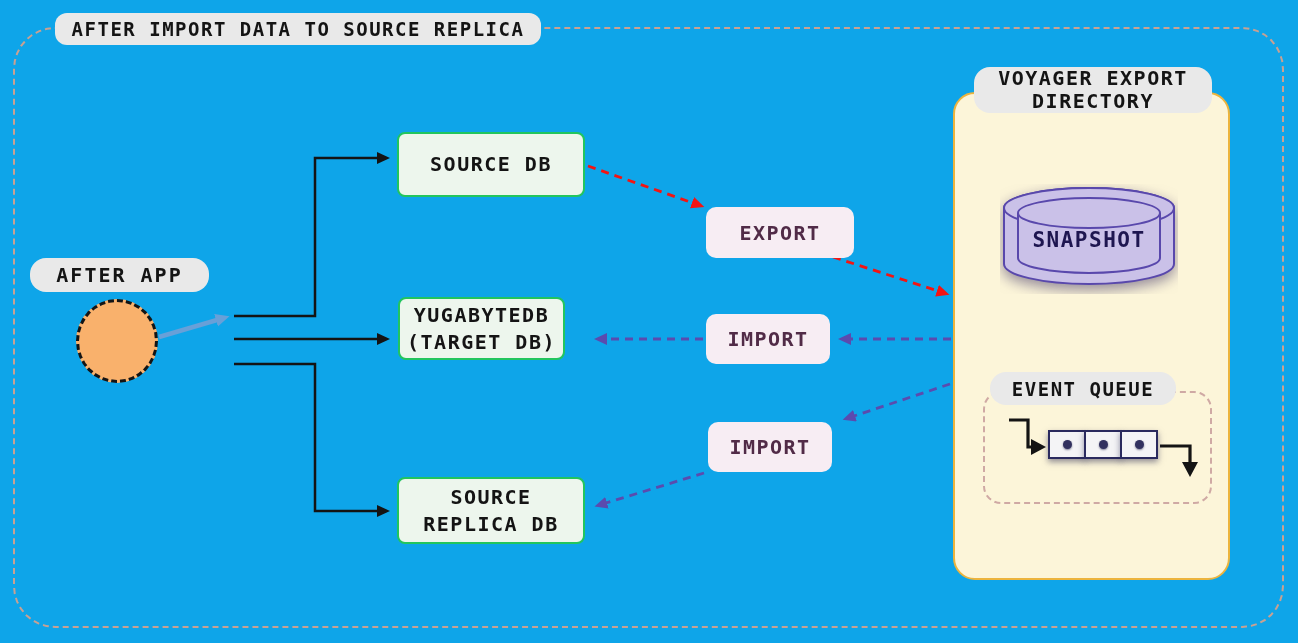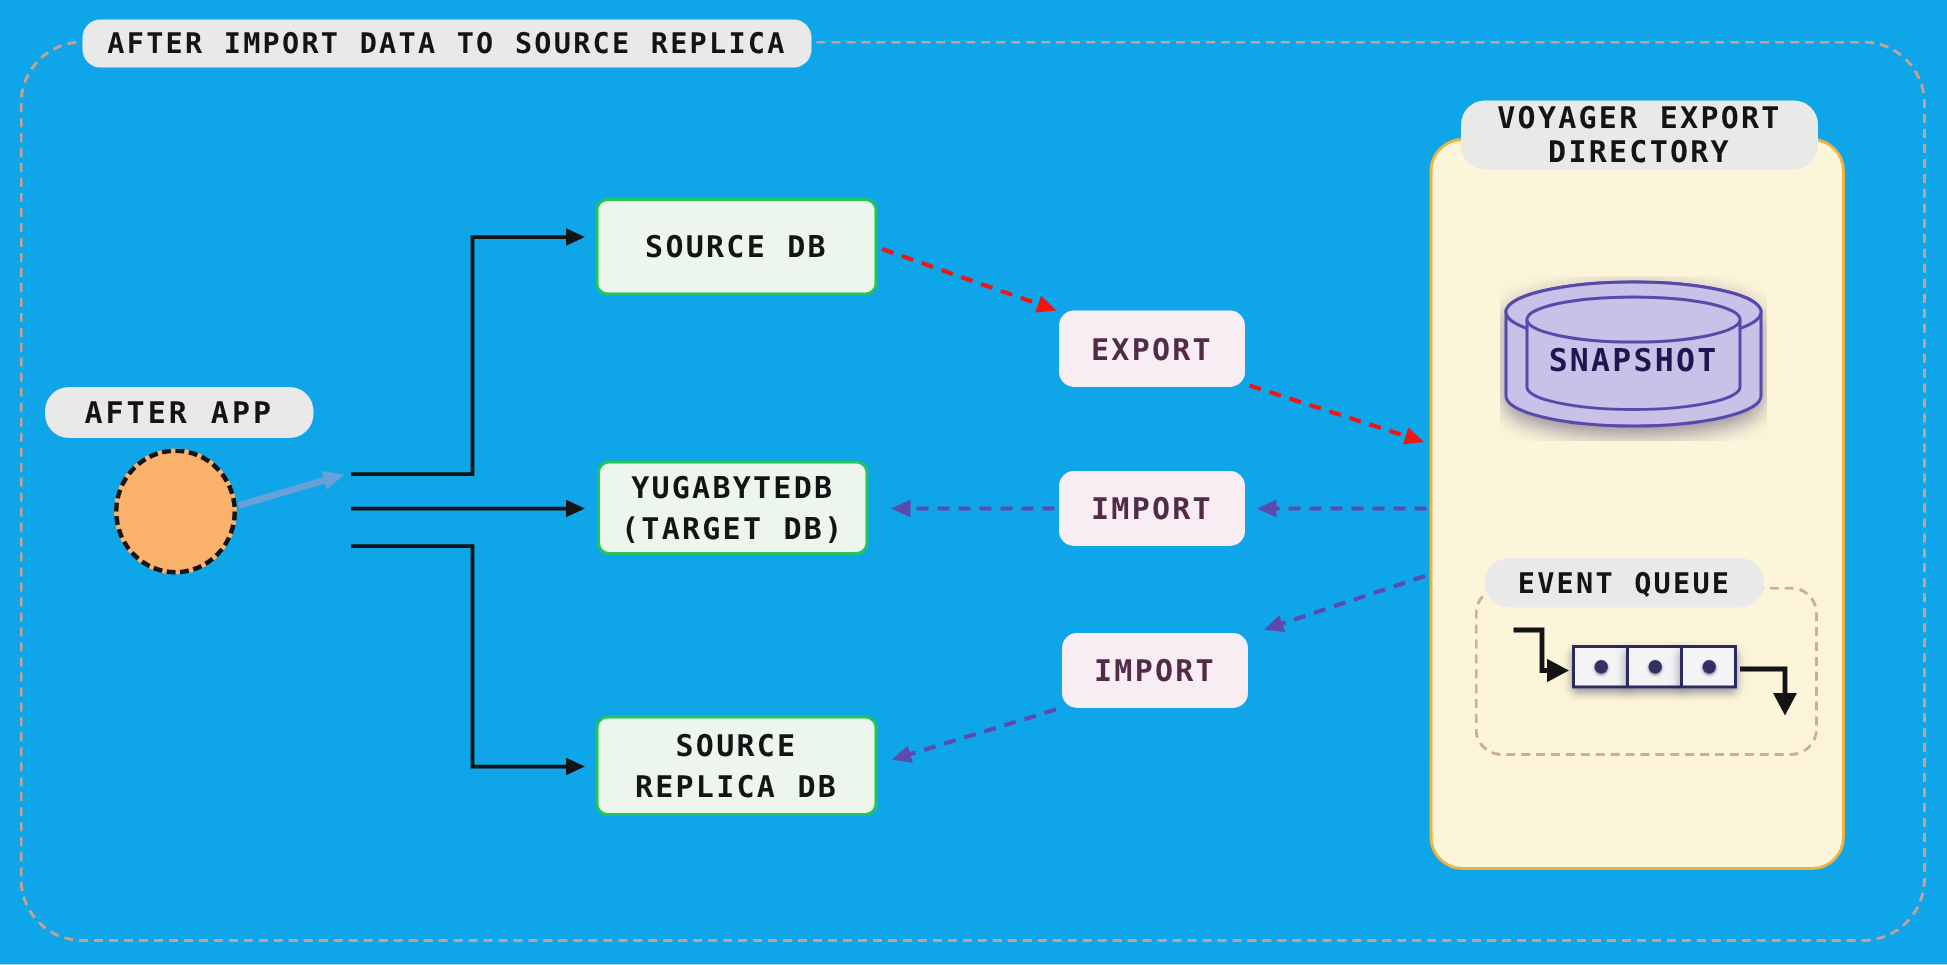--- a/index.html
+++ b/index.html
@@ -24,29 +24,29 @@
   .user-circle {
     position:absolute; left:76px; top:299px; width:82px; height:84px;
     background:#f9b16c; border:3px dashed #141414; border-radius:50%; z-index:10;
   }
   .node {
     position:absolute; background:#edf6ed; border:2px solid #22c55e; border-radius:8px;
     display:flex; flex-direction:column; align-items:center; justify-content:center;
     font-size:20px; letter-spacing:1.5px; line-height:1.35; z-index:10; text-align:center;
   }
   .node-source  { left:397px; top:132px; width:188px; height:65px; }
-  .node-target  { left:398px; top:307px; width:181px; height:63px; }
+  .node-target  { left:398px; top:297px; width:167px; height:63px; }
   .node-replica { left:397px; top:477px; width:188px; height:67px;text-align:right; }
 
   .badge {
     position:absolute; background:#f7edf3; border-radius:10px; color:#512b47;
     display:flex; align-items:center; justify-content:center;
     font-size:20px; letter-spacing:1.5px; z-index:10;
   }
-  .badge-export         { left:706px; top:207px; width:124px; height:51px; }
+  .badge-export         { left:706px; top:207px; width:148px; height:51px; }
   .badge-import-target  { left:706px; top:314px; width:124px; height:50px; }
   .badge-import-replica { left:708px; top:422px; width:124px; height:50px; }
 
   .panel {
     position:absolute; left:953px; top:92px; width:277px; height:488px;
     background:#fcf5d9; border:2px solid #ecb43e; border-radius:22px; z-index:1;
   }
   .snapshot-svg { position:absolute; left:1000px; top:184px; z-index:10; }
   .snapshot-label {
     position:absolute; left:1000px; top:228px; width:178px; text-align:center;

